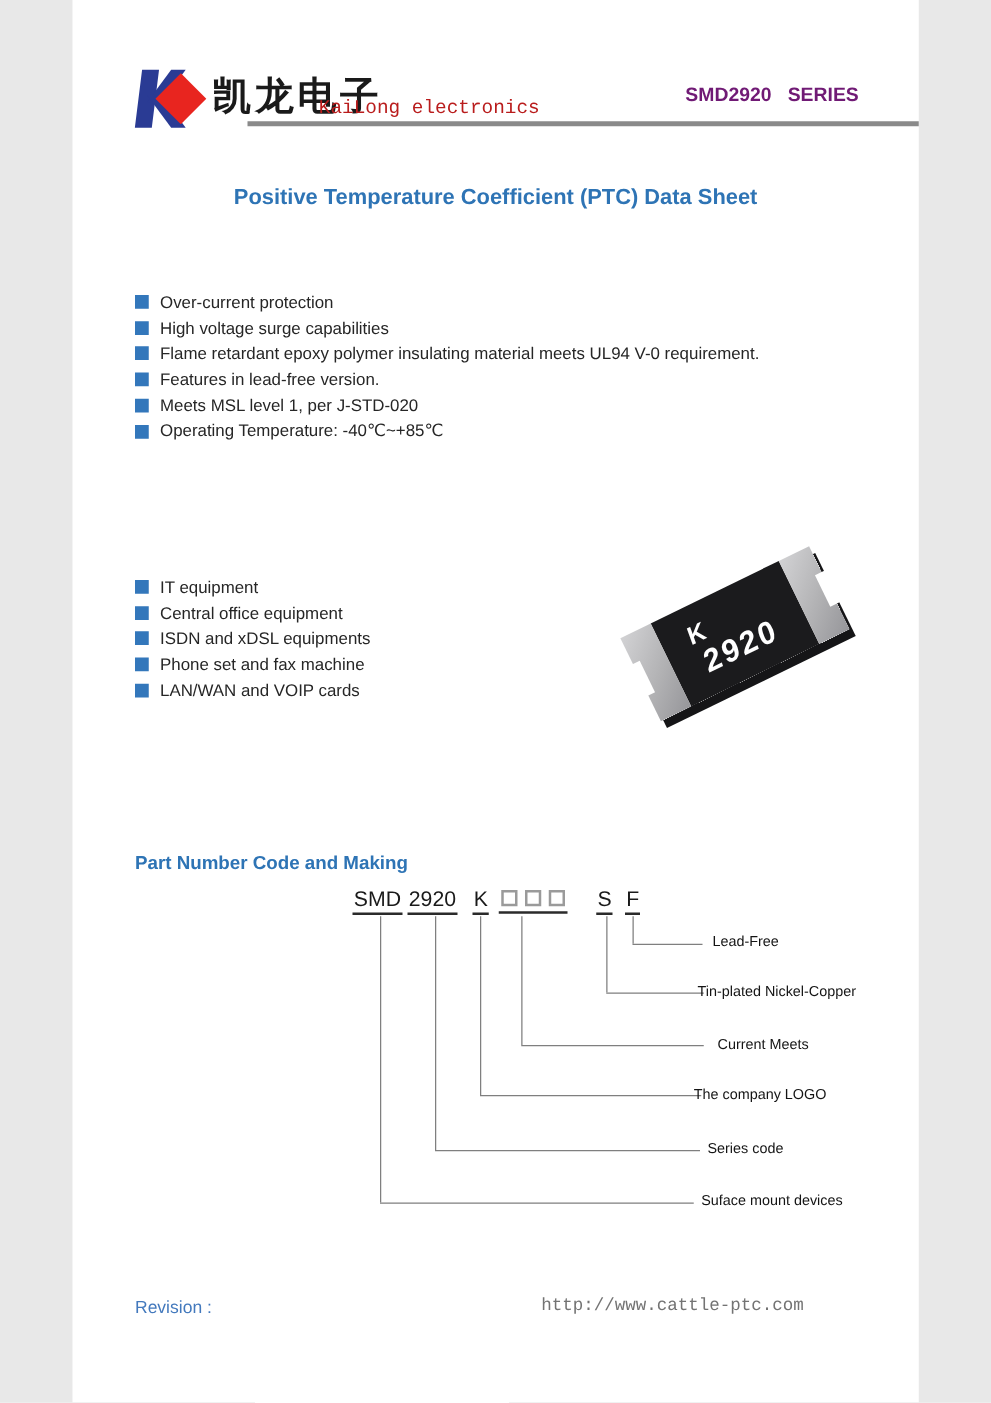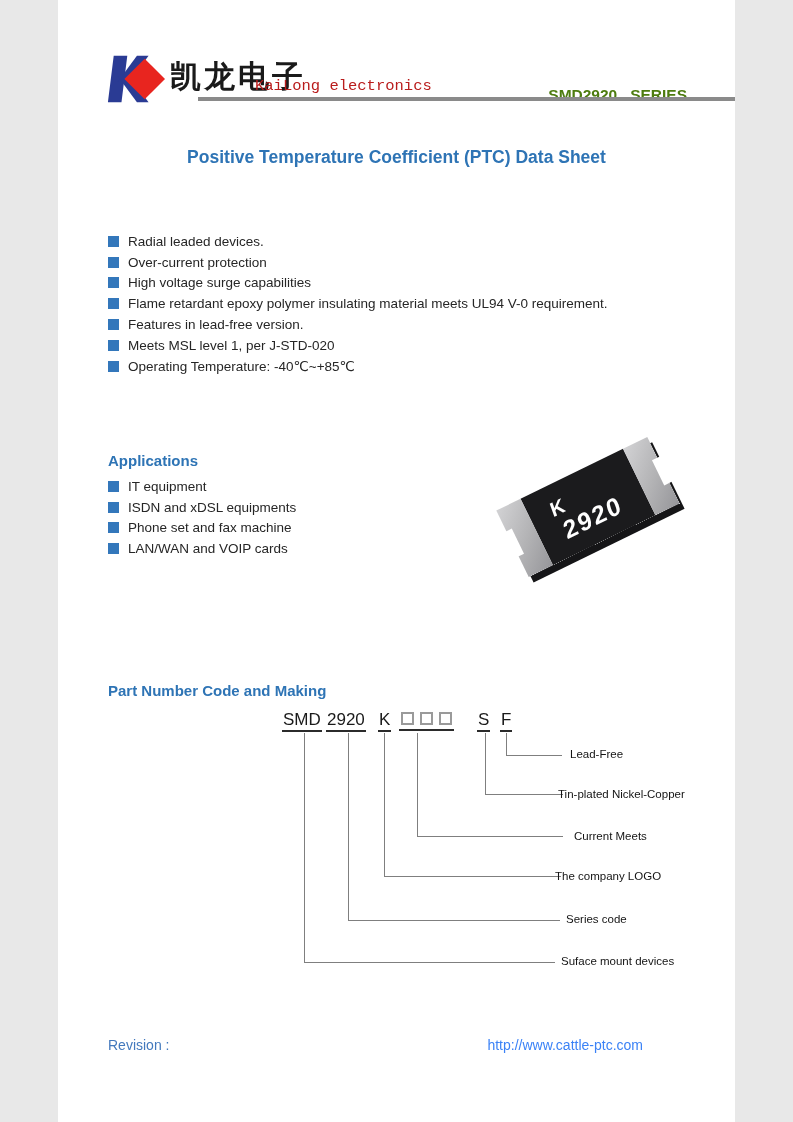--- a/index.html
+++ b/index.html
@@ -13,22 +13,22 @@
   .logo-icon { position:absolute; left:46px; top:54px; width:62px; height:50px; }
   .company-cn {
     position:absolute; left:112px; top:56px; font-size:31px; font-weight:bold;
     letter-spacing:3px; color:#1a1a1a; font-family:"DejaVu Sans",sans-serif;
   }
   .company-en {
     position:absolute; left:197px; top:77px; font-size:15.5px; color:#b91c1c;
     font-family:Liberation Mono, monospace;
   }
   .series-label {
-    position:absolute; right:48px; top:86px; font-size:15.5px; font-weight:bold;
-    color:#4d7c0f; white-space:pre;
+    position:absolute; right:48px; top:68px; font-size:15.5px; font-weight:bold;
+    color:#701a75; white-space:pre;
   }
   .header-rule { position:absolute; left:140px; top:97px; width:615px; height:4px; background:#8a8a8a; }
   
   .doc-title {
     position:absolute; left:0; top:147px; width:100%; text-align:center;
     font-size:17.5px; font-weight:bold; color:#2E74B5;
   }
   
   .section-heading { font-size:15px; font-weight:bold; color:#2E74B5; }
   .features-block   { position:absolute; left:50px; top:224px; width:560px; }
@@ -57,21 +57,21 @@
     position:absolute; font-size:17px; color:#1a1a1a;
     border-bottom:2px solid #2b2b2b; padding:0 1px 2px 1px; line-height:17px;
   }
   .pn-boxes { position:absolute; display:flex; gap:6px; border-bottom:2px solid #2b2b2b; padding:0 2px 4px 2px; }
   .pn-box { width:13px; height:13px; border:2px solid #9a9a9a; background:#fff; }
   .vline { position:absolute; width:1px; background:#7f7f7f; }
   .hline { position:absolute; height:1px; background:#7f7f7f; }
   .pn-label { position:absolute; font-size:11.5px; color:#141414; white-space:nowrap; }
   
   .footer-revision { position:absolute; left:50px; top:1037px; font-size:14px; color:#4379BD; }
-  .footer-link { position:absolute; right:92px; top:1037px; font-size:14px; color:#3b82f6; text-decoration:none; }
+  .footer-link { position:absolute; right:92px; top:1037px; font-size:14px; color:#737373; text-decoration:none;font-family:Liberation Mono, monospace; }
 </style>
 </head>
 <body>
 
 <div class="page">
 
   <svg class="logo-icon" viewBox="0 0 64 50">
     <polygon points="10,1 24,1 18,49 4,49" fill="#2A3B94"></polygon>
     <polygon points="14,28 34,1 46,1 26,28" fill="#2A3B94"></polygon>
     <polygon points="14,22 26,22 46,49 34,49" fill="#2A3B94"></polygon>
@@ -79,24 +79,20 @@
   </svg>
   <div class="company-cn">凯龙电子</div>
   <div class="company-en">KaiLong electronics</div>
   <div class="series-label">SMD2920   SERIES</div>
   <div class="header-rule"></div>
 
   <div class="doc-title">Positive Temperature Coefficient (PTC) Data Sheet</div>
 
   <div class="features-block">
     <ul class="bullet-list">
-      <li>
-          <span class="bullet-sq"></span>
-          <span>Radial leaded devices.</span>
-        </li>
       <li>
           <span class="bullet-sq"></span>
           <span>Over-current protection</span>
         </li>
       <li>
           <span class="bullet-sq"></span>
           <span>High voltage surge capabilities</span>
         </li>
       <li>
           <span class="bullet-sq"></span>
@@ -111,25 +107,28 @@
           <span>Meets MSL level 1, per J-STD-020</span>
         </li>
       <li>
           <span class="bullet-sq"></span>
           <span>Operating Temperature: -40℃~+85℃</span>
         </li>
     </ul>
   </div>
 
   <div class="applications-block">
-    <div class="section-heading">Applications</div>
     <ul class="bullet-list">
       <li>
           <span class="bullet-sq"></span>
           <span>IT equipment</span>
+        </li>
+      <li>
+          <span class="bullet-sq"></span>
+          <span>Central office equipment</span>
         </li>
       <li>
           <span class="bullet-sq"></span>
           <span>ISDN and xDSL equipments</span>
         </li>
       <li>
           <span class="bullet-sq"></span>
           <span>Phone set and fax machine</span>
         </li>
       <li>

